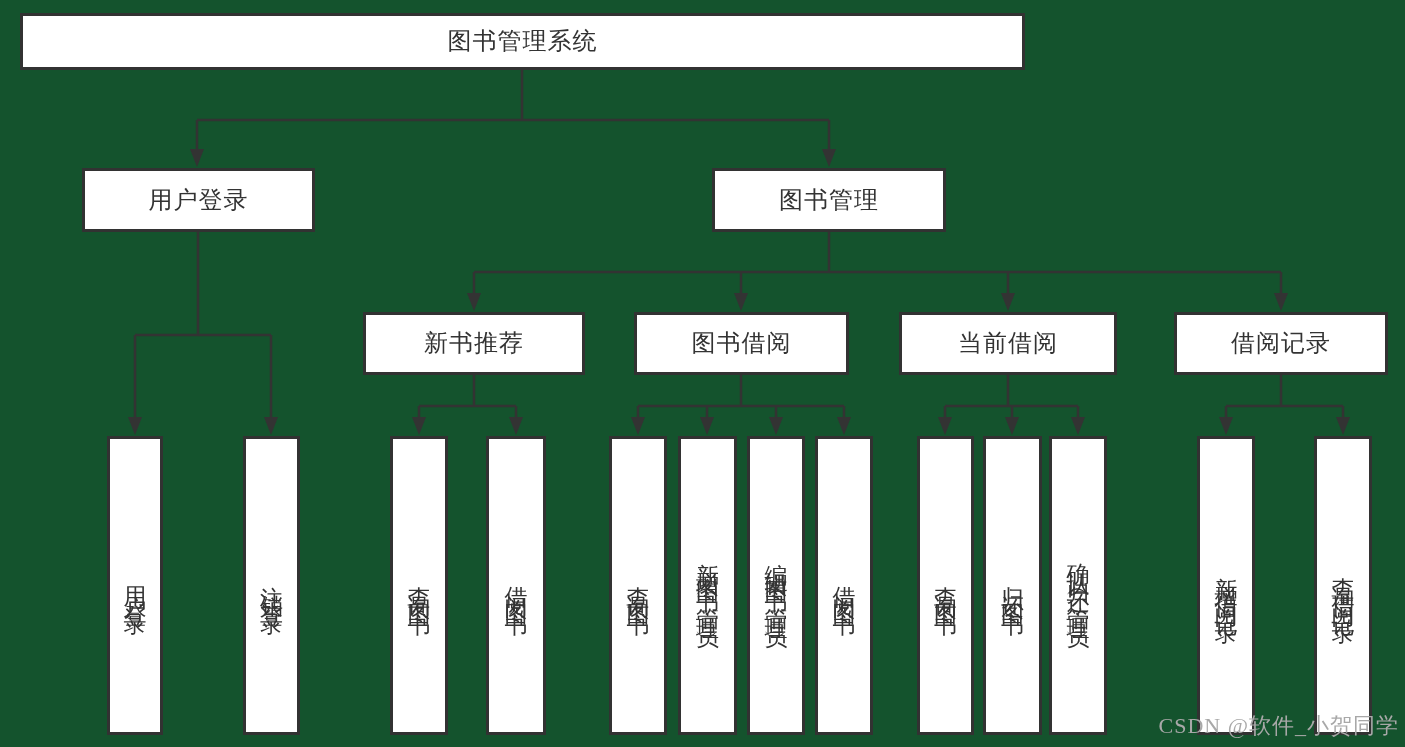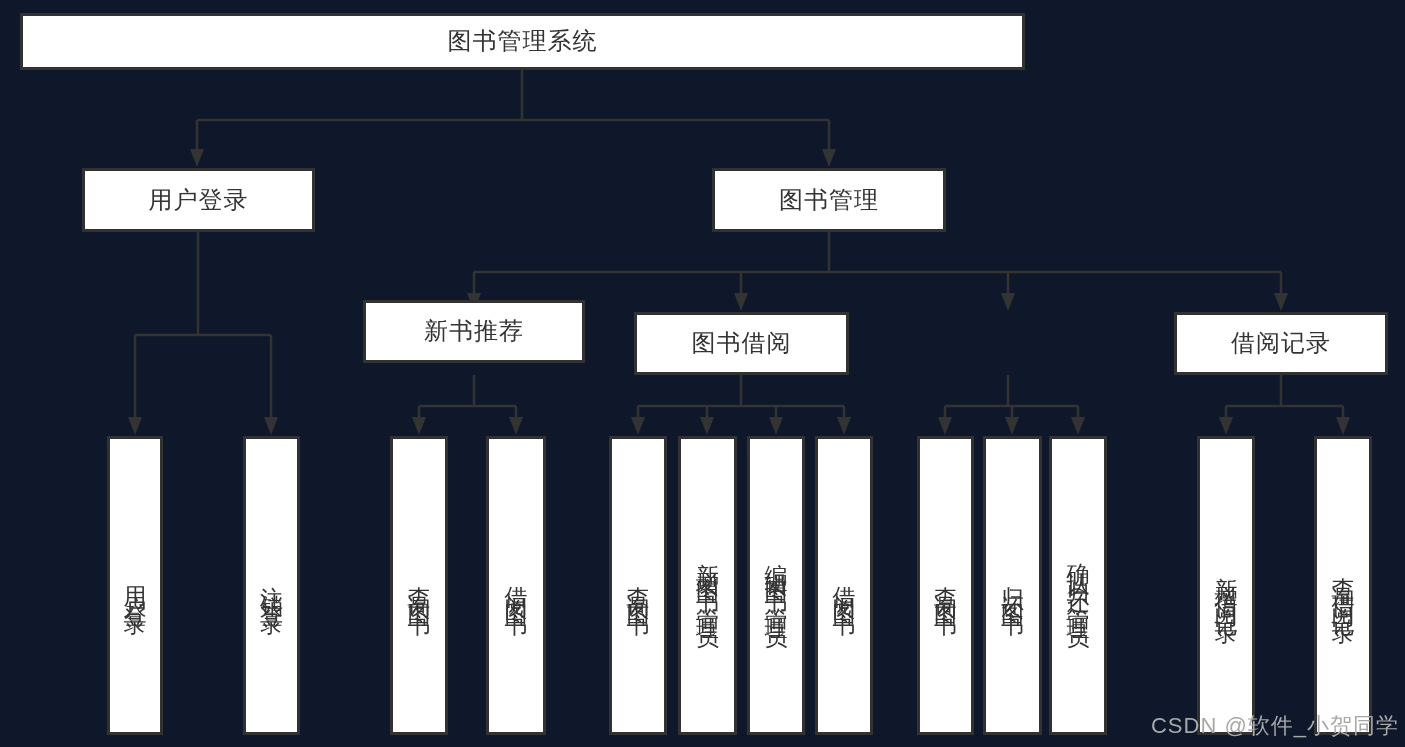--- a/index.html
+++ b/index.html
@@ -5,22 +5,23 @@
   html, body {
     margin: 0;
     padding: 0;
     background: #ffffff;
     font-family: "Liberation Sans", "DejaVu Sans", sans-serif;
   }
   .stage {
     position: relative;
     width: 1405px;
     height: 747px;
-    background: #0f172a;
+    background: #14532d;
     overflow: hidden;
+    font-family: Liberation Serif, serif;
   }
   .connectors {
     position: absolute;
     left: 0;
     top: 0;
     width: 1405px;
     height: 747px;
   }
   .node {
     position: absolute;
@@ -109,25 +110,28 @@
     <span>图书管理系统</span>
   </div>
 
   <div class="node hnode" style="left:82px; top:168px; width:233px;">
     <span>用户登录</span>
   </div>
   <div class="node hnode" style="left:712px; top:168px; width:234px;">
     <span>图书管理</span>
   </div>
 
-  <div class="node" style="left:363px; top:300px; width:222px; height:63px;">
+  <div class="node" style="left:363px; top:312px; width:222px; height:63px;">
     <span>新书推荐</span>
   </div>
   <div class="node" style="left:634px; top:312px; width:215px; height:63px;text-align:right;">
     <span>图书借阅</span>
+  </div>
+  <div class="node" style="left:899px; top:312px; width:218px; height:63px;">
+    <span>当前借阅</span>
   </div>
   <div class="node" style="left:1174px; top:312px; width:214px; height:63px;">
     <span>借阅记录</span>
   </div>
 
   <div class="leaf" style="left:107px; width:56px;">
     <span class="vtext">用户登录</span>
   </div>
   <div class="leaf" style="left:243px; width:57px;">
     <span class="vtext">注销登录</span>

